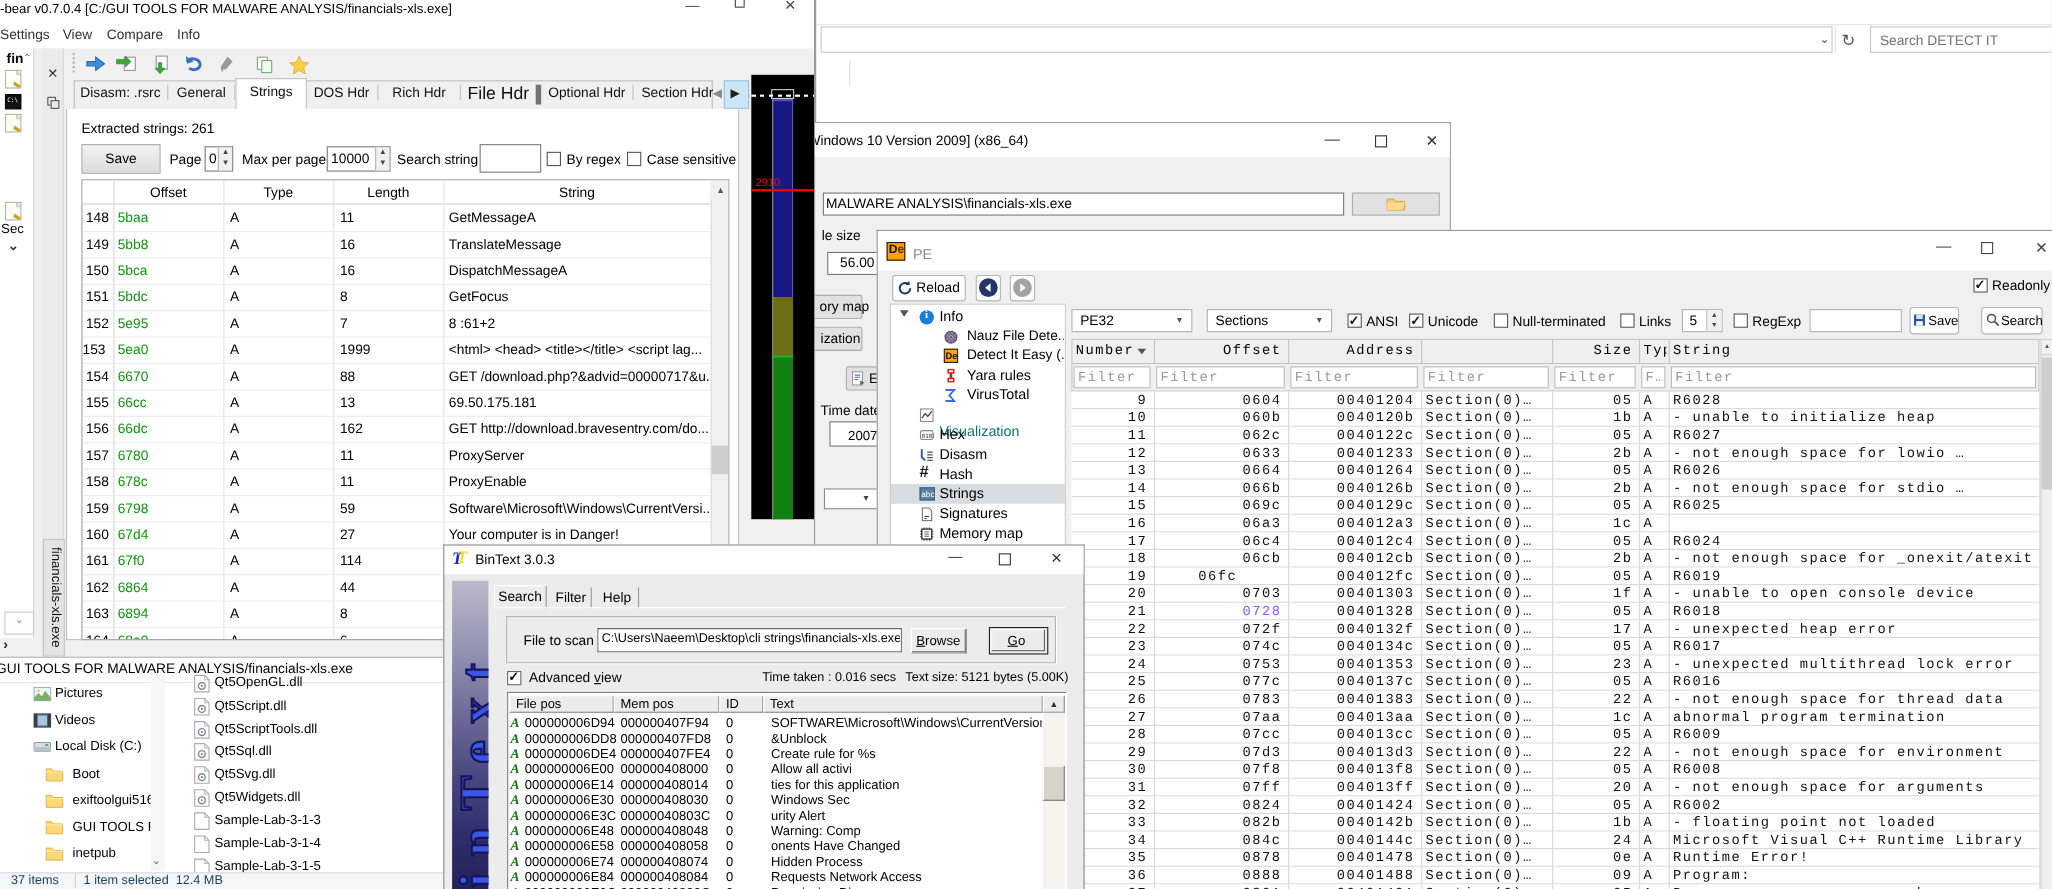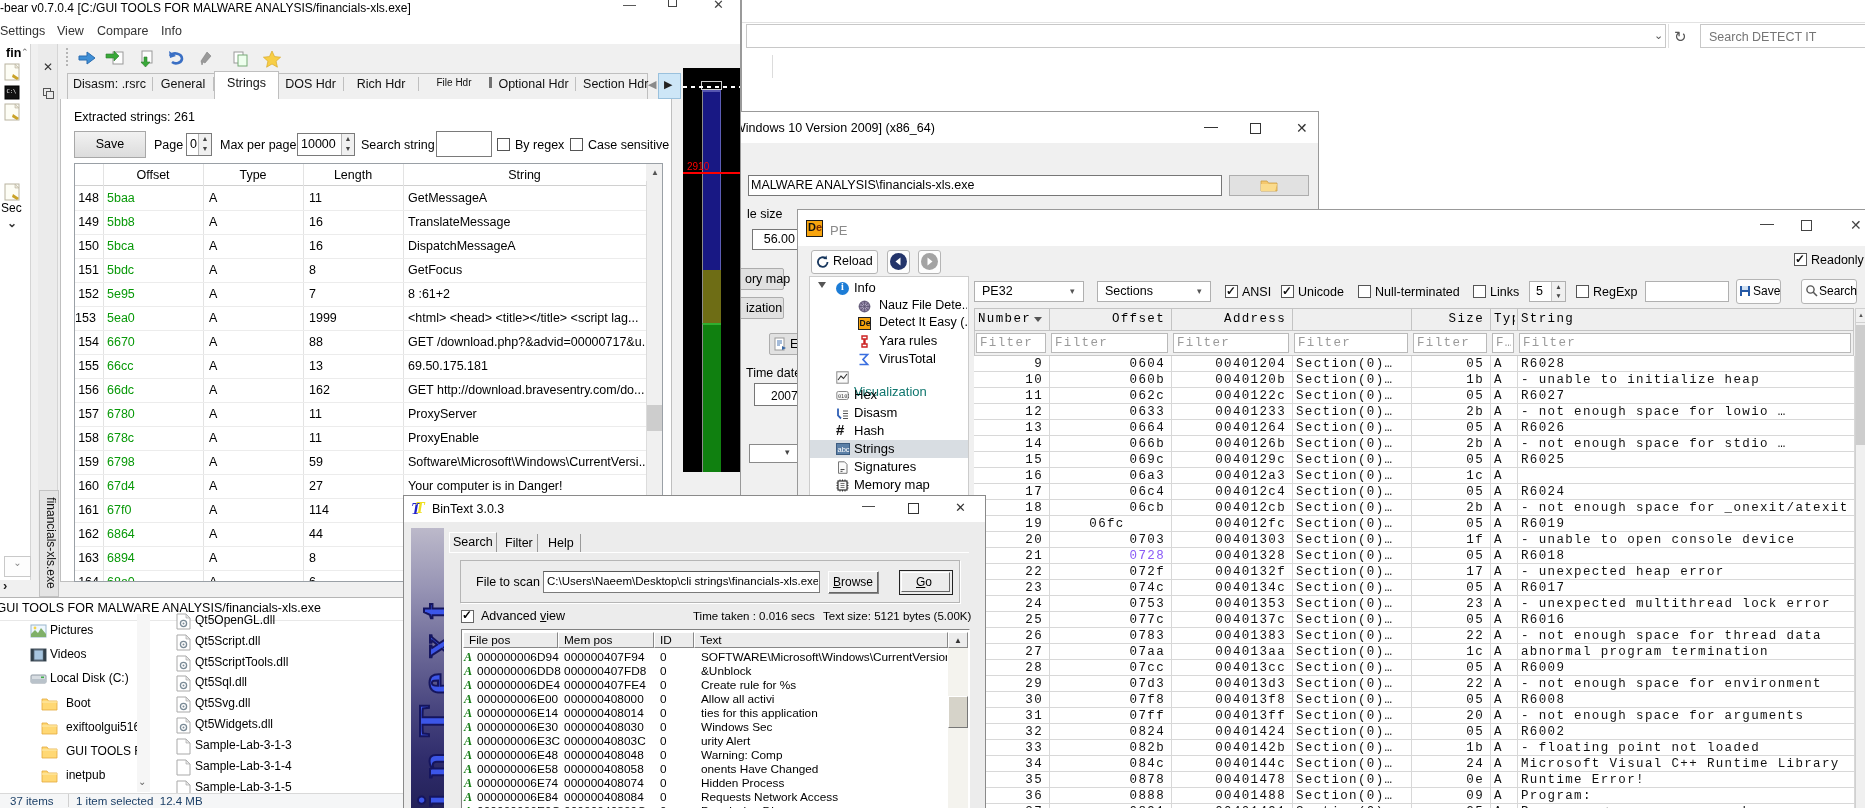--- a/index.html
+++ b/index.html
@@ -163,21 +163,21 @@
     <rect x="158" y="4" width="9" height="11" fill="#fff" stroke="#999"></rect>
       <rect x="162" y="7" width="9" height="11" fill="#efe" stroke="#7a7"></rect>
     <path d="M196 3 l2.6 5.6 6 .6 -4.5 4 1.3 6 -5.4 -3.2 -5.4 3.2 1.3 -6 -4.5 -4 6 -.6 z" fill="#f7ce46" stroke="#d9a92a" stroke-width="0.7"></path>
   </svg>
 
   <div class="abs" style="left:67px;top:73px;width:581px;height:26px;border:1px solid #bfbfbf;border-bottom:none;background:#f0f0f0;"></div>
   <div class="abs" style="left:67px;top:77px;font-size:12.5px;color:#111;width:86px;text-align:center;border-right:1px solid #bfbfbf;">Disasm: .rsrc</div>
   <div class="abs" style="left:153px;top:77px;font-size:12.5px;color:#111;width:61px;text-align:center;border-right:1px solid #bfbfbf;">General</div>
   <div class="abs" style="left:278px;top:77px;font-size:12.5px;color:#111;width:66px;text-align:center;border-right:1px solid #bfbfbf;">DOS Hdr</div>
   <div class="abs" style="left:344px;top:77px;font-size:12.5px;color:#111;width:75px;text-align:center;border-right:1px solid #bfbfbf;">Rich Hdr</div>
-  <div class="abs" style="left:419px;top:77px;font-size:10px;color:#111;width:73px;text-align:center;border-right:3px solid #737373;">File Hdr</div>
+  <div class="abs" style="left:419px;top:77px;font-size:16px;color:#111;width:73px;text-align:center;border-right:5px solid #737373;">File Hdr</div>
   <div class="abs" style="left:492px;top:77px;font-size:12.5px;color:#111;width:84px;text-align:center;border-right:1px solid #bfbfbf;">Optional Hdr</div>
   <div class="abs" style="left:576px;top:77px;font-size:12.5px;color:#111;width:76px;text-align:center;overflow:hidden;white-space:nowrap;">&nbsp;Section Hdr</div>
   <div class="abs" style="left:214px;top:71px;width:65px;height:28px;background:#fff;border:1px solid #bfbfbf;border-bottom:none;"></div>
   <div class="abs" style="left:214px;top:76px;width:65px;text-align:center;font-size:12.5px;color:#111;">Strings</div>
   <div class="abs" style="left:648px;top:78px;font-size:11px;color:#8a8a8a;">◀</div>
   <div class="abs" style="left:658px;top:73px;width:23px;height:26px;background:#cde6f7;border:1px solid #9ac1dd;"></div>
   <div class="abs" style="left:664px;top:78px;font-size:11px;color:#222;">▶</div>
 
   <div class="abs" style="left:60px;top:99px;width:612px;height:483px;background:#fff;border:1px solid #bfbfbf;border-top:none;"></div>
   <div class="abs" style="left:74px;top:110px;font-size:12.5px;color:#000;">Extracted strings: 261</div>

